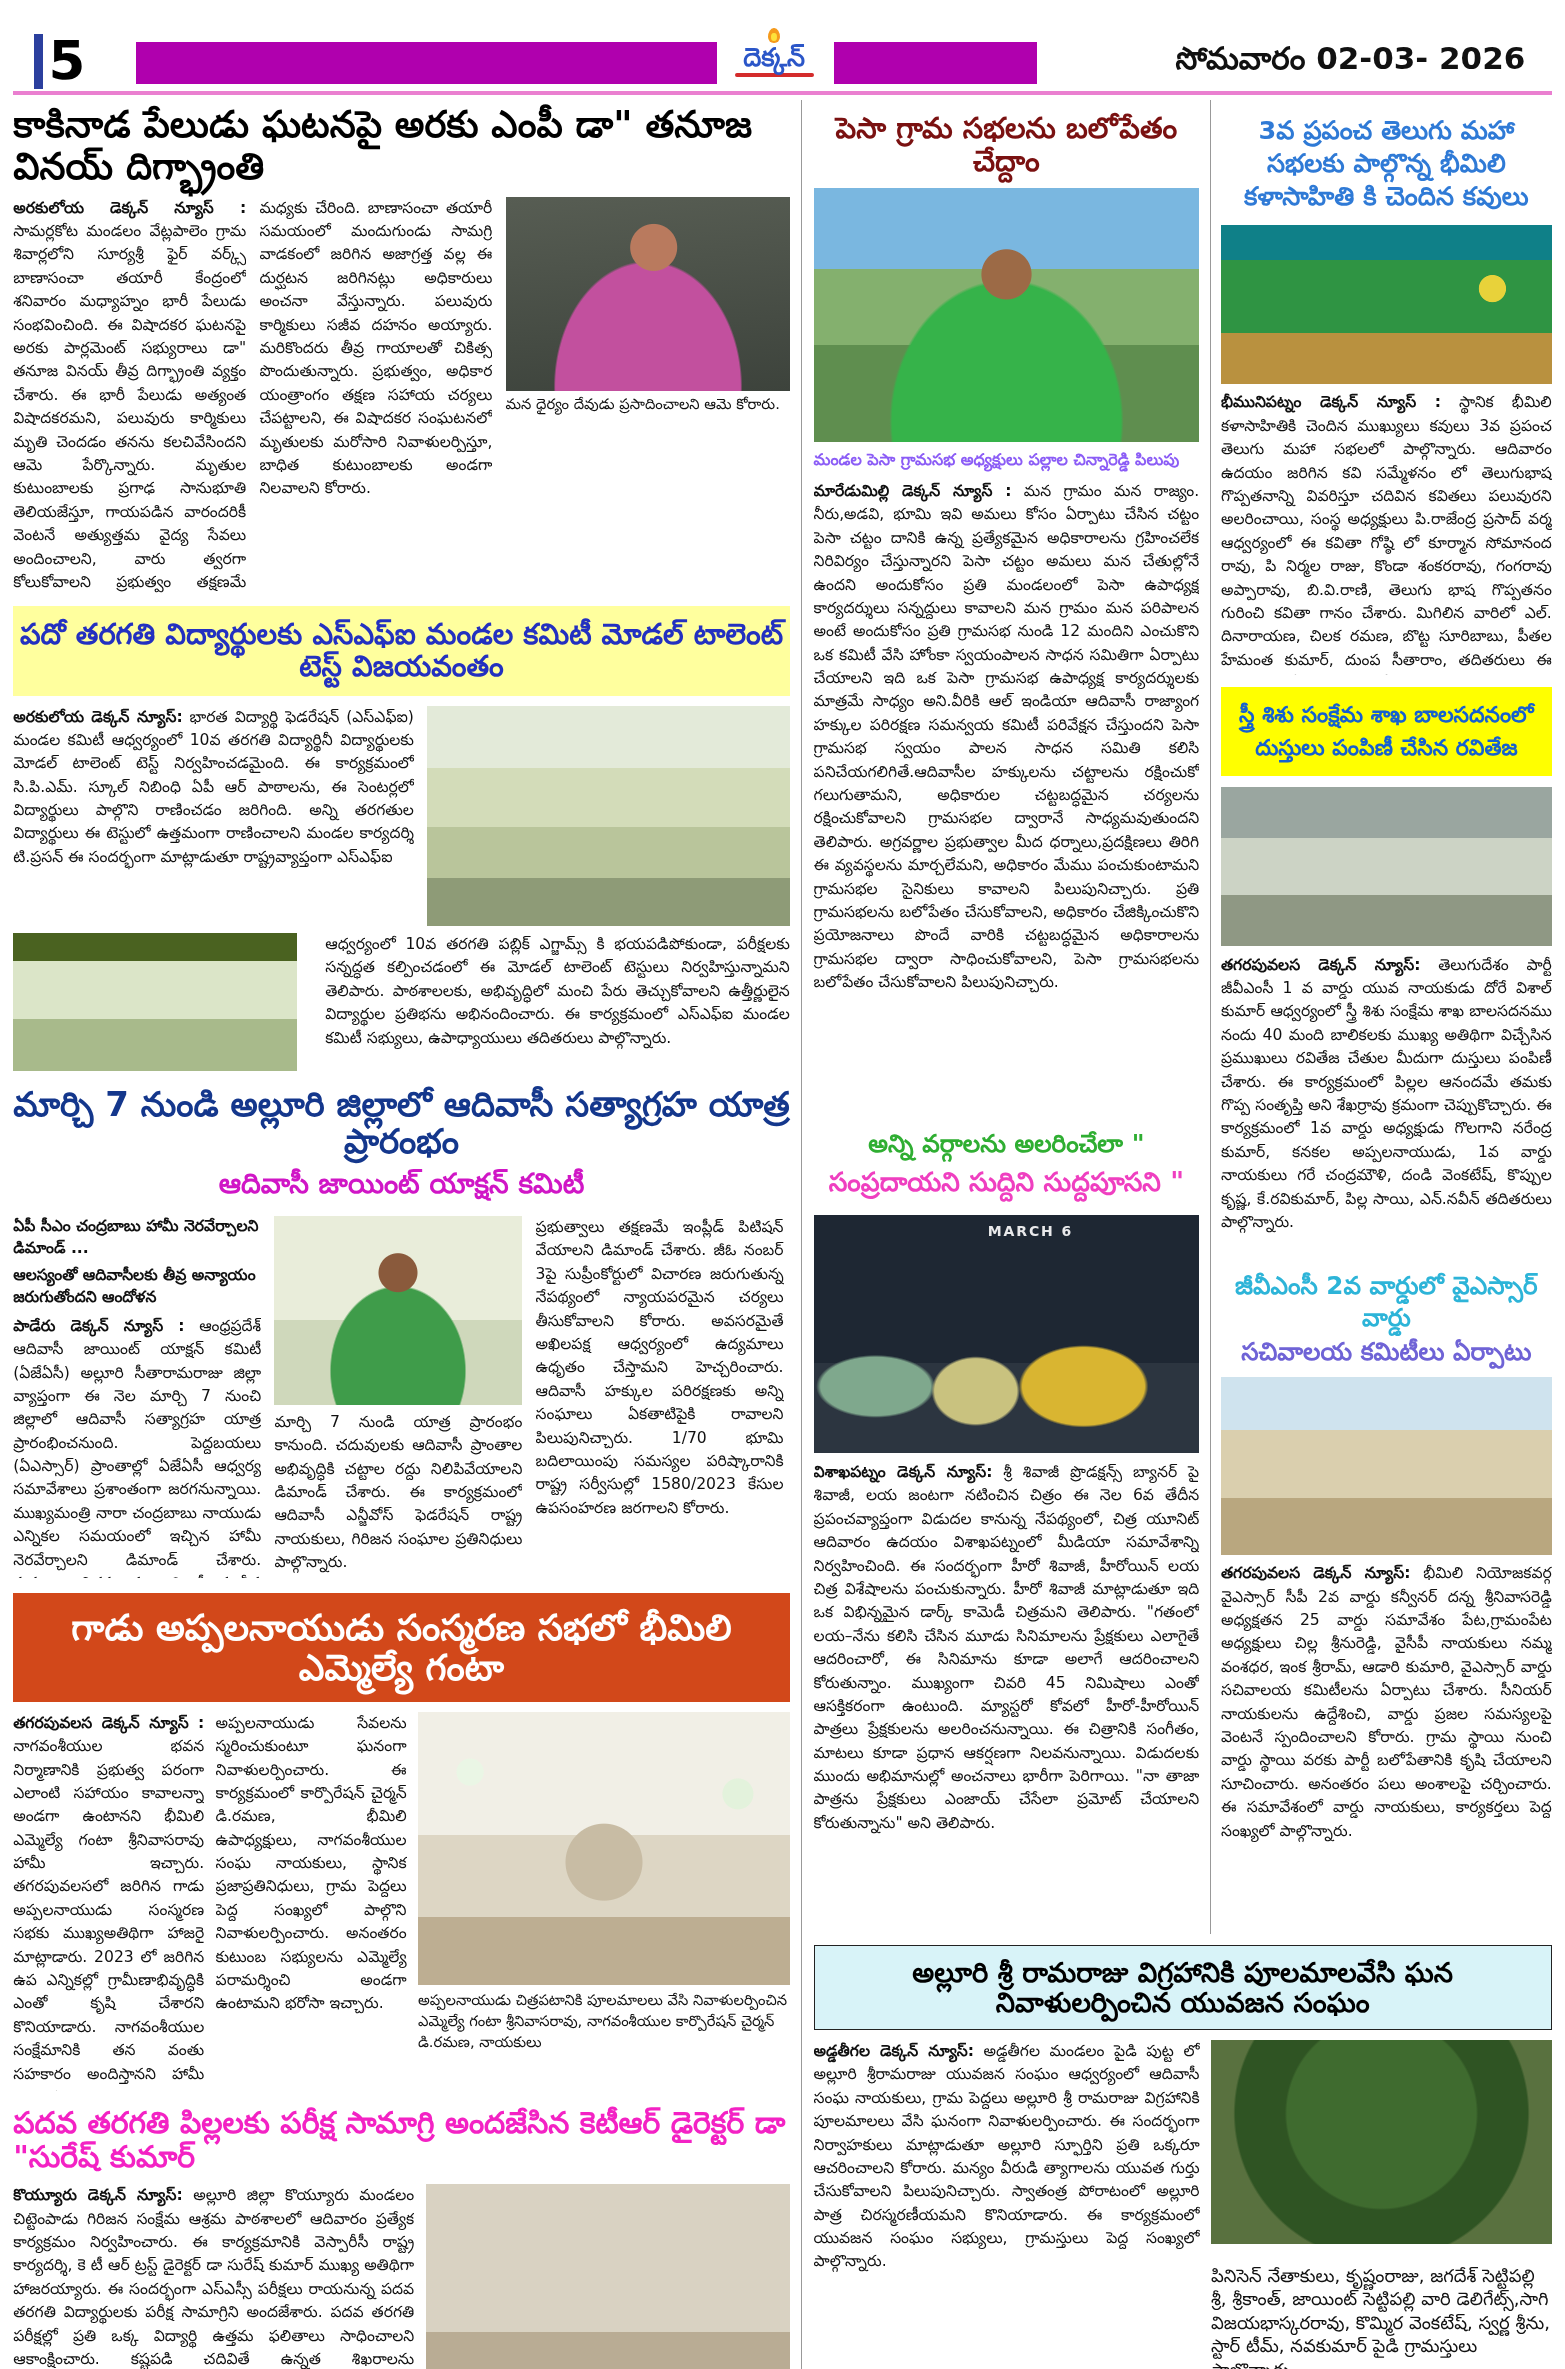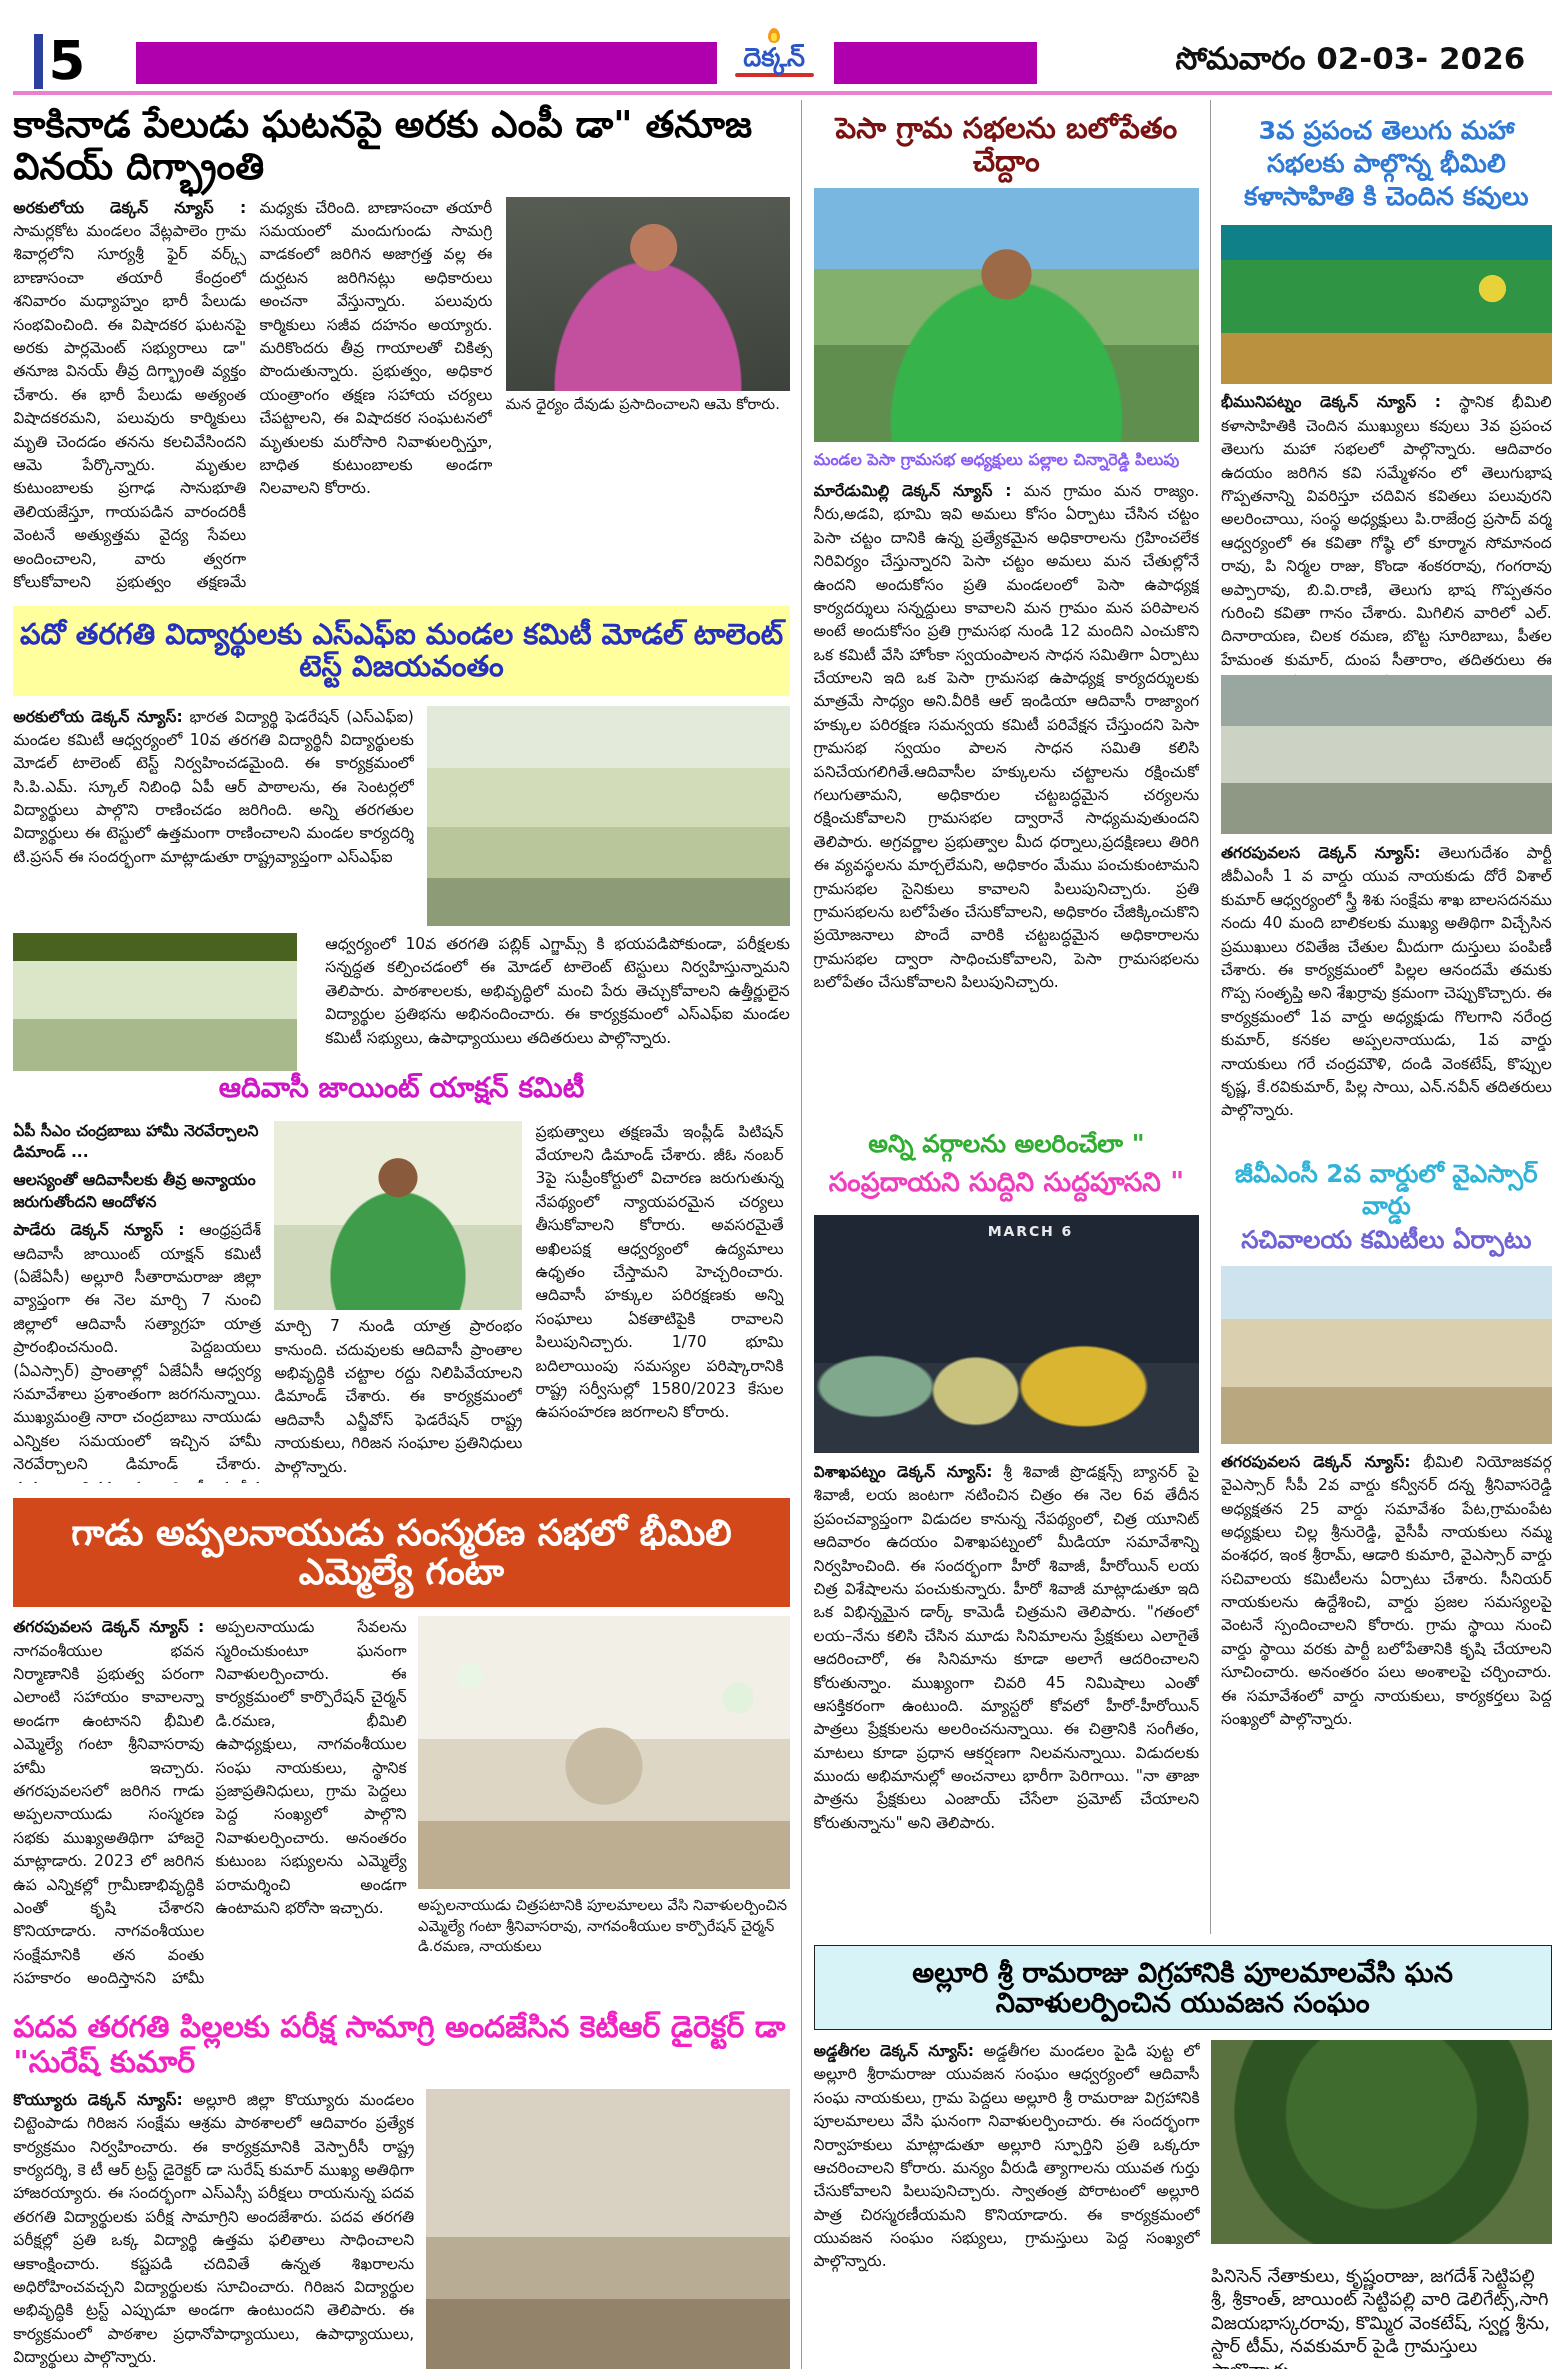--- a/index.html
+++ b/index.html
@@ -144,20 +144,21 @@
           <p class="t-just a2-t1"><b class="byline">అరకులోయ డెక్కన్ న్యూస్:</b> <span>భారత విద్యార్థి ఫెడరేషన్ (ఎస్ఎఫ్ఐ) మండల కమిటీ ఆధ్వర్యంలో 10వ తరగతి విద్యార్థినీ విద్యార్థులకు మోడల్ టాలెంట్ టెస్ట్ నిర్వహించడమైంది. ఈ కార్యక్రమంలో సి.పి.ఎమ్. స్కూల్ నిబింధి ఏపీ ఆర్ పాఠాలను, ఈ సెంటర్లలో విద్యార్థులు పాల్గొని రాణించడం జరిగింది. అన్ని తరగతుల విద్యార్థులు ఈ టెస్టులో ఉత్తమంగా రాణించాలని మండల కార్యదర్శి టి.ప్రసన్ ఈ సందర్భంగా మాట్లాడుతూ రాష్ట్రవ్యాప్తంగా ఎస్ఎఫ్ఐ</span></p>
           <div class="photo ph-class1"></div>
         </div>
         <div class="a2-row2">
           <div class="photo ph-class2"></div>
           <p class="t-just a2-t2"><span>ఆధ్వర్యంలో 10వ తరగతి పబ్లిక్ ఎగ్జామ్స్ కి భయపడిపోకుండా, పరీక్షలకు సన్నద్ధత కల్పించడంలో ఈ మోడల్ టాలెంట్ టెస్టులు నిర్వహిస్తున్నామని తెలిపారు. పాఠశాలలకు, అభివృద్ధిలో మంచి పేరు తెచ్చుకోవాలని ఉత్తీర్ణులైన విద్యార్థుల ప్రతిభను అభినందించారు. ఈ కార్యక్రమంలో ఎస్ఎఫ్ఐ మండల కమిటీ సభ్యులు, ఉపాధ్యాయులు తదితరులు పాల్గొన్నారు.</span></p>
         </div>
       </article>
 
       <article>
+        <h2 class="a3-hl">మార్చి 7 నుండి అల్లూరి జిల్లాలో ఆదివాసీ సత్యాగ్రహ యాత్ర ప్రారంభం</h2>
         <div class="a3-sub">ఆదివాసీ జాయింట్ యాక్షన్ కమిటీ</div>
         <div class="a3-row">
           <div class="a3-col">
             <p class="demand">ఏపీ సీఎం చంద్రబాబు హామీ నెరవేర్చాలని డిమాండ్ ...</p>
             <p class="demand">ఆలస్యంతో ఆదివాసీలకు తీవ్ర అన్యాయం జరుగుతోందని ఆందోళన</p>
             <p class="t-just"><b class="byline">పాడేరు డెక్కన్ న్యూస్ :</b> <span>ఆంధ్రప్రదేశ్ ఆదివాసీ జాయింట్ యాక్షన్ కమిటీ (ఏజేఏసీ) అల్లూరి సీతారామరాజు జిల్లా వ్యాప్తంగా ఈ నెల మార్చి 7 నుంచి జిల్లాలో ఆదివాసీ సత్యాగ్రహ యాత్ర ప్రారంభించనుంది. పెద్దబయలు (ఏఎస్సార్) ప్రాంతాల్లో ఏజేఏసీ ఆధ్వర్య సమావేశాలు ప్రశాంతంగా జరగనున్నాయి. ముఖ్యమంత్రి నారా చంద్రబాబు నాయుడు ఎన్నికల సమయంలో ఇచ్చిన హామీ నెరవేర్చాలని డిమాండ్ చేశారు. ప్రభుత్వాల నిర్లక్ష్యం వల్ల ఆదివాసీలకు తీవ్ర అన్యాయం జరుగుతోందని ఆందోళన వ్యక్తం చేశారు.</span></p>
           </div>
           <div class="a3-col">
             <div class="photo ph-speaker"></div>
             <p class="t-just">మార్చి 7 నుండి యాత్ర ప్రారంభం కానుంది. చదువులకు ఆదివాసీ ప్రాంతాల అభివృద్ధికి చట్టాల రద్దు నిలిపివేయాలని డిమాండ్ చేశారు. ఈ కార్యక్రమంలో ఆదివాసీ ఎన్జీవోస్ ఫెడరేషన్ రాష్ట్ర నాయకులు, గిరిజన సంఘాల ప్రతినిధులు పాల్గొన్నారు.</p>
@@ -215,20 +216,21 @@
         </div>
 
         <div class="right-col">
           <article>
             <h2 class="sabha-hl">3వ ప్రపంచ తెలుగు మహా సభలకు పాల్గొన్న భీమిలి కళాసాహితి కి చెందిన కవులు</h2>
             <div class="photo ph-stage"></div>
             <p class="t-just sabha-body"><b class="byline">భీమునిపట్నం డెక్కన్ న్యూస్ :</b> <span>స్థానిక భీమిలి కళాసాహితికి చెందిన ముఖ్యులు కవులు 3వ ప్రపంచ తెలుగు మహా సభలలో పాల్గొన్నారు. ఆదివారం ఉదయం జరిగిన కవి సమ్మేళనం లో తెలుగుభాష గొప్పతనాన్ని వివరిస్తూ చదివిన కవితలు పలువురని అలరించాయి, సంస్థ అధ్యక్షులు పి.రాజేంద్ర ప్రసాద్ వర్మ ఆధ్వర్యంలో ఈ కవితా గోష్ఠి లో కూర్మాన సోమానంద రావు, పి నిర్మల రాజు, కొండా శంకరరావు, గంగరావు అప్పారావు, బి.వి.రాణి, తెలుగు భాష గొప్పతనం గురించి కవితా గానం చేశారు. మిగిలిన వారిలో ఎల్. దినారాయణ, చిలక రమణ, బొట్ట సూరిబాబు, పీతల హేమంత కుమార్, దుంప సీతారాం, తదితరులు ఈ సమ్మేళనంలో పాల్గొన్నారు. వీరిని తెలుగు మహాసేన సభ నిర్వాహకులు చేతన్య రాజు, సినీనటులు రచయిత తనికెళ భరణి, మాజీ ఎమ్మెల్యే ఎల్ వి.సి.యస్ వర్మ తదితరులను అభినందించారు.</span></p>
           </article>
 
           <article>
+            <div class="banner-yellow2">స్త్రీ శిశు సంక్షేమ శాఖ బాలసదనంలో దుస్తులు పంపిణీ చేసిన రవితేజ</div>
             <div class="photo ph-kids"></div>
             <p class="t-just rav-body"><b class="byline">తగరపువలస డెక్కన్ న్యూస్:</b> <span>తెలుగుదేశం పార్టీ జీవీఎంసీ 1 వ వార్డు యువ నాయకుడు దోరే విశాల్ కుమార్ ఆధ్వర్యంలో స్త్రీ శిశు సంక్షేమ శాఖ బాలసదనము నందు 40 మంది బాలికలకు ముఖ్య అతిథిగా విచ్చేసిన ప్రముఖులు రవితేజ చేతుల మీదుగా దుస్తులు పంపిణీ చేశారు. ఈ కార్యక్రమంలో పిల్లల ఆనందమే తమకు గొప్ప సంతృప్తి అని శేఖర్రావు క్రమంగా చెప్పుకొచ్చారు. ఈ కార్యక్రమంలో 1వ వార్డు అధ్యక్షుడు గొలగాని నరేంద్ర కుమార్, కనకల అప్పలనాయుడు, 1వ వార్డు నాయకులు గరే చంద్రమౌళి, దండి వెంకటేష్, కొప్పుల కృష్ణ, కే.రవికుమార్, పిల్ల సాయి, ఎన్.నవీన్ తదితరులు పాల్గొన్నారు.</span></p>
           </article>
 
           <article>
             <h3 class="gvmc-hl1">జీవీఎంసీ 2వ వార్డులో వైఎస్సార్ వార్డు</h3>
             <h3 class="gvmc-hl2">సచివాలయ కమిటీలు ఏర్పాటు</h3>
             <div class="photo ph-outdoor"></div>
             <p class="t-just gvmc-body"><b class="byline">తగరపువలస డెక్కన్ న్యూస్:</b> <span>భీమిలి నియోజకవర్గ వైఎస్సార్ సీపీ 2వ వార్డు కన్వీనర్ దన్న శ్రీనివాసరెడ్డి అధ్యక్షతన 25 వార్డు సమావేశం పేట,గ్రామంపేట అధ్యక్షులు చిల్ల శ్రీనురెడ్డి, వైసీపీ నాయకులు నమ్మ వంశధర, ఇంక శ్రీరామ్, ఆడారి కుమారి, వైఎస్సార్ వార్డు సచివాలయ కమిటీలను ఏర్పాటు చేశారు. సీనియర్ నాయకులను ఉద్దేశించి, వార్డు ప్రజల సమస్యలపై వెంటనే స్పందించాలని కోరారు. గ్రామ స్థాయి నుంచి వార్డు స్థాయి వరకు పార్టీ బలోపేతానికి కృషి చేయాలని సూచించారు. అనంతరం పలు అంశాలపై చర్చించారు. ఈ సమావేశంలో వార్డు నాయకులు, కార్యకర్తలు పెద్ద సంఖ్యలో పాల్గొన్నారు.</span></p>
           </article>

